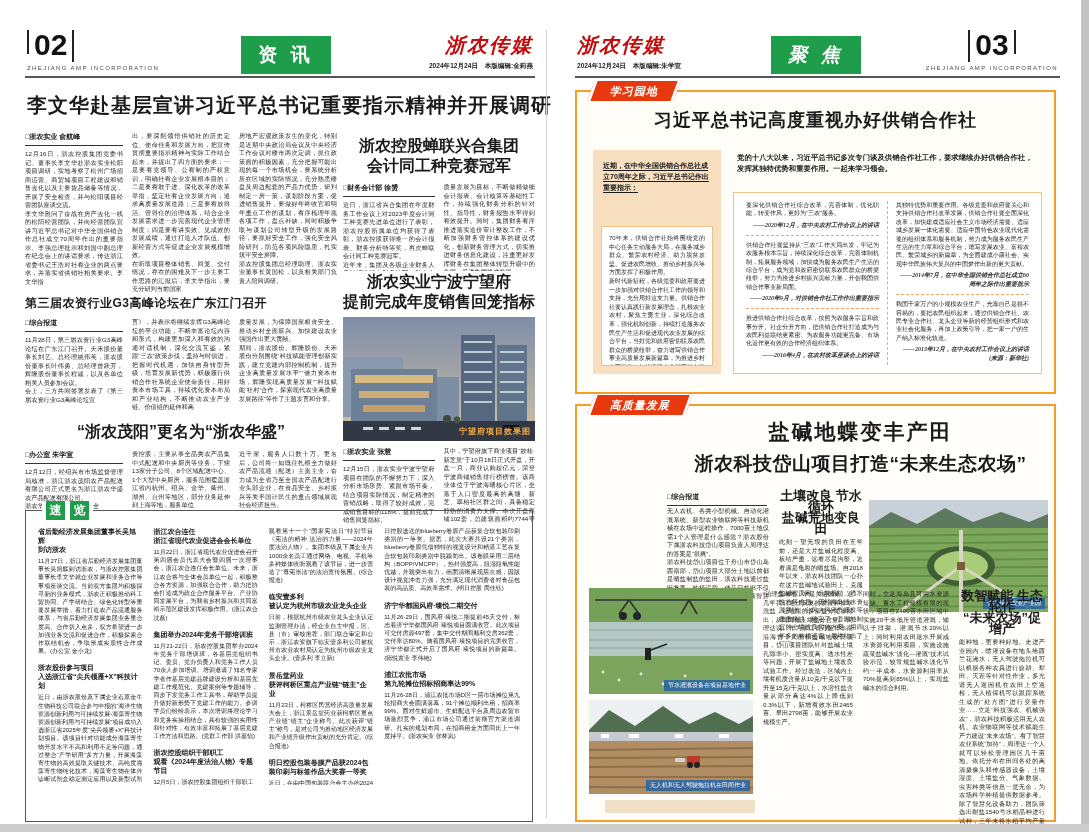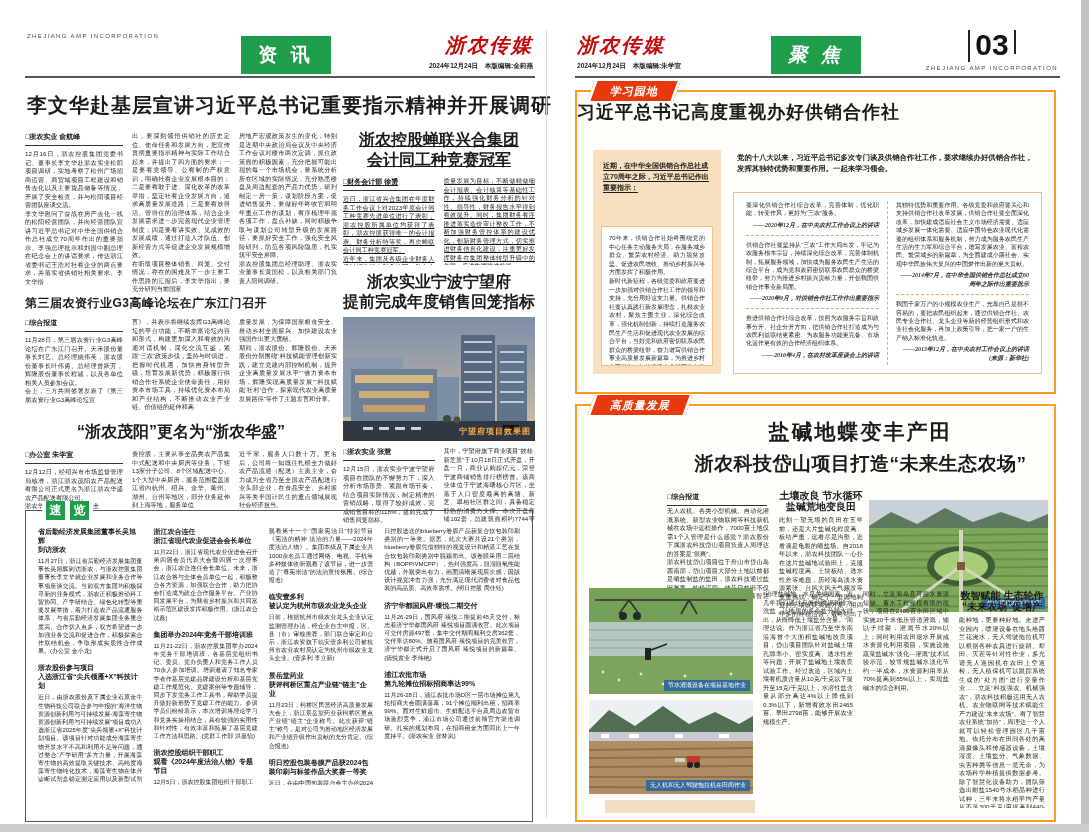--- a/index.html
+++ b/index.html
@@ -24,21 +24,21 @@
 
   
   .tx{font-size:6.2px;line-height:8.5px;text-align:justify;white-space:pre-line;overflow:hidden;color:#1e1e1e;}
   .by{font-size:7px;font-weight:bold;border-bottom:1px solid #333;padding-bottom:3px;margin-bottom:4px;white-space:nowrap;}
   .colwrap{display:flex;flex-direction:column;overflow:hidden;flex:1;}
   .cols{display:flex;gap:9px;}
 
   
   .t1{position:absolute;left:2px;top:64px;width:482px;font-size:20px;font-weight:900;letter-spacing:1px;white-space:nowrap;}
   .a1cols{position:absolute;left:0;top:104px;width:312px;height:164px;}
-  .a2{position:absolute;left:318px;top:102px;width:192px;text-decoration:underline;}
+  .a2{position:absolute;left:318px;top:108px;width:192px;}
   .tC{font-size:16px;font-weight:900;text-align:center;line-height:20px;white-space:pre-line;}
   .a2 .cols{margin-top:7px;height:88px;}
   .a3{position:absolute;left:318px;top:244px;width:192px;}
   .img3{position:relative;width:192px;height:124px;margin-top:5px;overflow:hidden;}
   .cap3{position:absolute;right:4px;bottom:4px;font-size:8px;font-weight:900;color:#f3aa3e;text-shadow:0 0 2px #40434d;letter-spacing:1px;}
   .a3 .cols{margin-top:6px;height:78px;}
   .a4{position:absolute;left:0;top:267px;width:312px;}
   .t4{font-size:12px;font-weight:900;letter-spacing:.5px;white-space:nowrap;}
   .a4 .cols{margin-top:6px;height:98px;}
   .a5{position:absolute;left:0;top:394px;width:312px;}
@@ -54,21 +54,21 @@
   .qc1,.qc2,.qc3{width:106px;}
   .qc4{width:138px;}
   .qi{margin-bottom:8px;}
   .qt{font-size:7px;font-weight:900;line-height:9px;white-space:pre-line;margin-bottom:3px;}
   .qb{font-size:6px;line-height:8.2px;text-align:justify;}
 
   
   .study{position:absolute;left:0;top:62px;width:477px;height:300px;border:2px solid #f59d28;background:#fffdf8;}
   .ribbon{position:absolute;top:-11px;left:14px;height:20px;background:#e8380e;color:#fff;display:flex;align-items:center;padding:0 16px;transform:skewX(-20deg);border-left:3px solid #fff;border-right:3px solid #fff;z-index:2;}
   .ribbon span{display:inline-block;transform:skewX(20deg);font-style:italic;font-weight:900;font-size:11px;letter-spacing:1px;}
-  .stitle{margin-top:8px;text-align:left;font-size:18px;font-weight:900;letter-spacing:1px;}
+  .stitle{margin-top:16px;text-align:center;font-size:18px;font-weight:900;letter-spacing:1px;}
   .snote{position:absolute;left:16px;top:58px;width:128px;height:224px;background:#f7dfc0;}
   .snote-t{padding:10px 10px 4px;font-size:7px;font-weight:900;line-height:11px;text-decoration:underline;text-underline-offset:2px;}
   .snote-b{position:absolute;left:8px;right:8px;top:76px;bottom:8px;background:#fff;border:1px solid #eec08c;padding:7px;font-size:6px;line-height:8.6px;text-align:justify;overflow:hidden;}
   .sright{position:absolute;left:156px;top:58px;right:12px;height:224px;}
   .sintro{font-size:7.4px;font-weight:900;line-height:11px;padding:2px 4px 6px;}
   .squotes{position:absolute;left:0;right:0;top:42px;bottom:0;background:#fff;border:1px solid #eec08c;display:flex;padding:8px 4px;overflow:hidden;box-sizing:border-box;}
   .sqc{flex:1;padding:0 8px;overflow:hidden;}
   .sqc + .sqc{border-left:1px dashed #f0a868;}
   .qx{font-size:6px;line-height:8.4px;text-align:justify;white-space:pre-line;}
   .qs{font-size:6px;font-weight:900;font-style:italic;font-family:"Liberation Serif",serif;text-align:right;margin:3px 0 4px;color:#333;}
@@ -78,40 +78,45 @@
   .hq{position:absolute;left:0;top:376px;width:477px;height:414px;border:2px solid #f59d28;background:#fffefb;}
   .hnote{position:absolute;left:12px;top:22px;width:78px;height:156px;background:#f3e2c8;padding:8px 7px;overflow:hidden;box-sizing:border-box;}
   .hnote-l{color:#e8380e;font-weight:900;font-size:7.5px;border-bottom:2px solid #e8380e;display:inline-block;padding-bottom:2px;margin-bottom:4px;}
   .hnote-b{font-size:6px;line-height:8.8px;text-align:justify;}
   .htitle{position:absolute;left:96px;top:12px;right:6px;text-align:center;font-weight:900;}
   .ht1{font-size:21px;letter-spacing:2px;}
   .ht2{font-size:19px;margin-top:5px;letter-spacing:.5px;}
   .hby{position:absolute;left:90px;top:86px;width:100px;}
   .hc1{position:absolute;left:90px;top:101px;width:102px;height:104px;}
   .hc2{position:absolute;left:202px;top:84px;width:84px;height:121px;}
-  .hsub{font-size:10px;font-weight:900;text-align:center;line-height:11px;white-space:pre-line;margin-bottom:4px;}
+  .hsub{font-size:13px;font-weight:900;text-align:center;line-height:11px;white-space:pre-line;margin-bottom:4px;}
   .photo{position:relative;overflow:hidden;background:#14532d;}
   .photo-main{position:absolute;left:292px;top:94px;width:179px;height:112px;}
   .photoA{position:absolute;left:12px;top:182px;width:164px;height:106px;}
   .photoB{position:absolute;left:12px;top:294px;width:164px;height:94px;}
   .hdeco{position:absolute;left:28px;top:394px;width:150px;height:13px;background:#efe0c5;}
   .hb1{position:absolute;left:186px;top:184px;width:90px;height:218px;}
   .hb2{position:absolute;left:286px;top:184px;width:86px;height:218px;}
   .hb3{position:absolute;left:382px;top:184px;width:86px;height:218px;}
   .pcap{position:absolute;right:3px;bottom:3px;background:rgba(36,98,166,.84);color:#fff;font-size:6px;padding:1px 4px;white-space:nowrap;}
   svg{display:block;}
 </style>
 </head>
 <body>
 
 <div id="canvas">
 
   <div class="pg" id="pgL">
     <div class="hdr">
       <div style="position:absolute;left:2px;top:2px">
+        <div class="pnum">
+            <span class="bar" style="height:24px"></span>
+            <span>02</span>
+            <span class="bar" style="height:32px"></span>
+          </div>
         <div class="org">ZHEJIANG AMP INCORPORATION</div>
       </div>
       <div class="badge">资 讯</div>
       <div style="position:absolute;right:2px;top:4px;text-align:right">
         <div class="logo">浙农传媒</div>
         <div class="dateline"><span>2024年12月24日</span>　<span>本版编辑:金莉燕</span></div>
       </div>
     </div>
 
     <div class="t1">李文华赴基层宣讲习近平总书记重要指示精神并开展调研</div>

